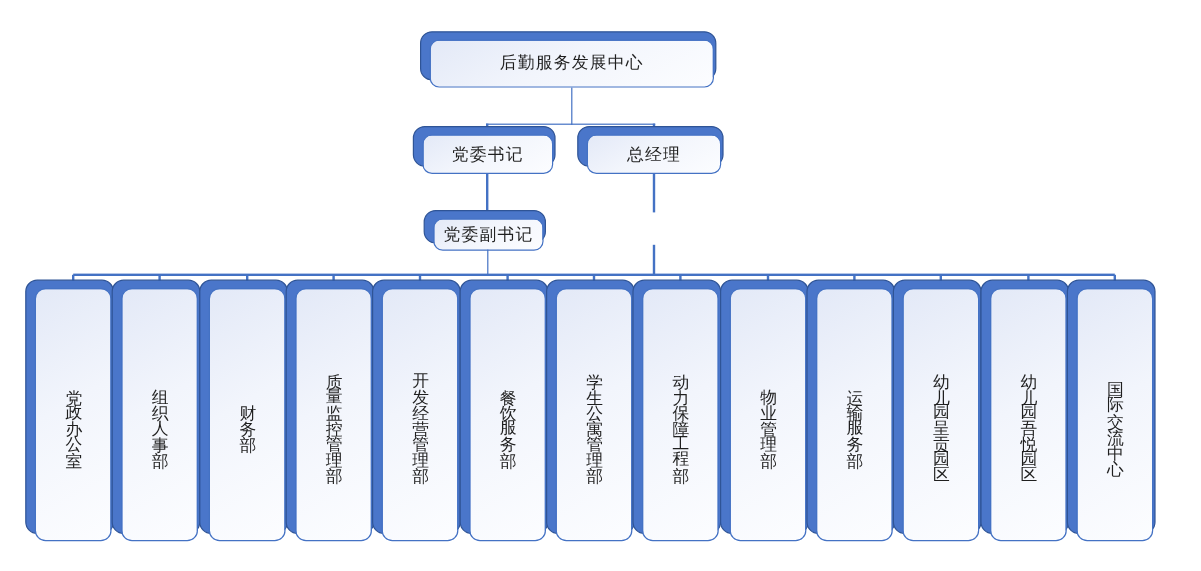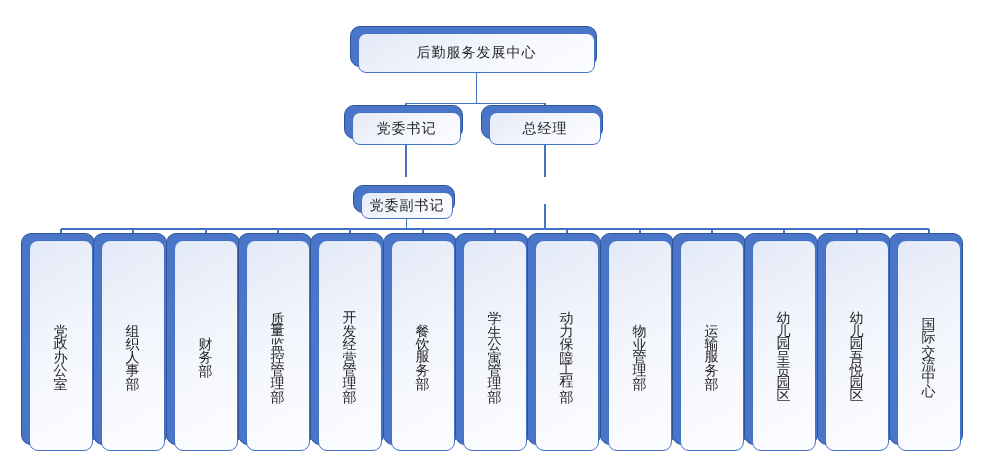--- a/index.html
+++ b/index.html
@@ -71,21 +71,21 @@
     <div class="face">
       <span class="lbl">总经理</span>
     </div>
   </div>
   <div class="node" style="left:352px;top:112px;width:109px;height:33px">
     <div class="face">
       <span class="lbl">党委书记</span>
     </div>
   </div>
 
-  <div class="node" style="left:361px;top:192px;width:92px;height:27px">
+  <div class="node" style="left:361px;top:182px;width:92px;height:27px">
     <div class="face">
       <span class="lbl">党委副书记</span>
     </div>
   </div>
 
   <div class="node dept" style="left:29px;top:240px;width:64px;height:211px">
     <div class="face">
       <span class="lbl">党政办公室</span>
     </div>
   </div>

